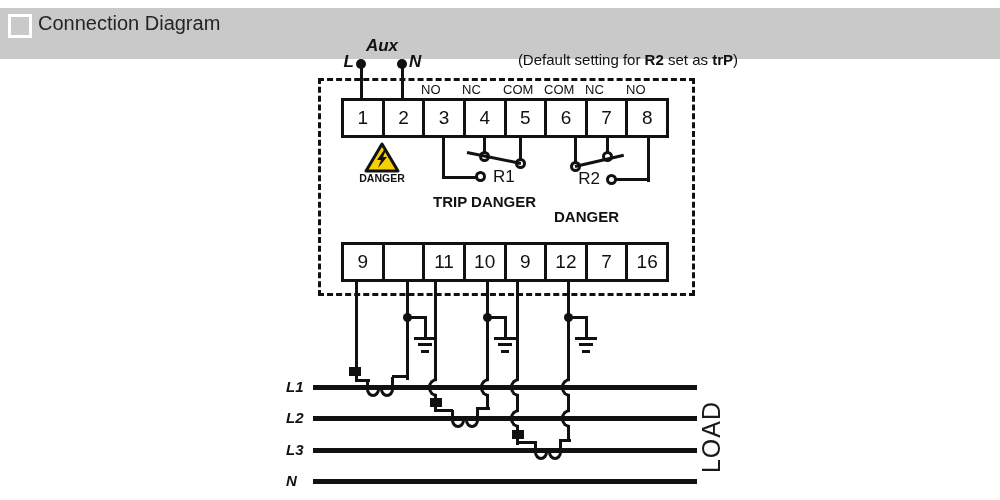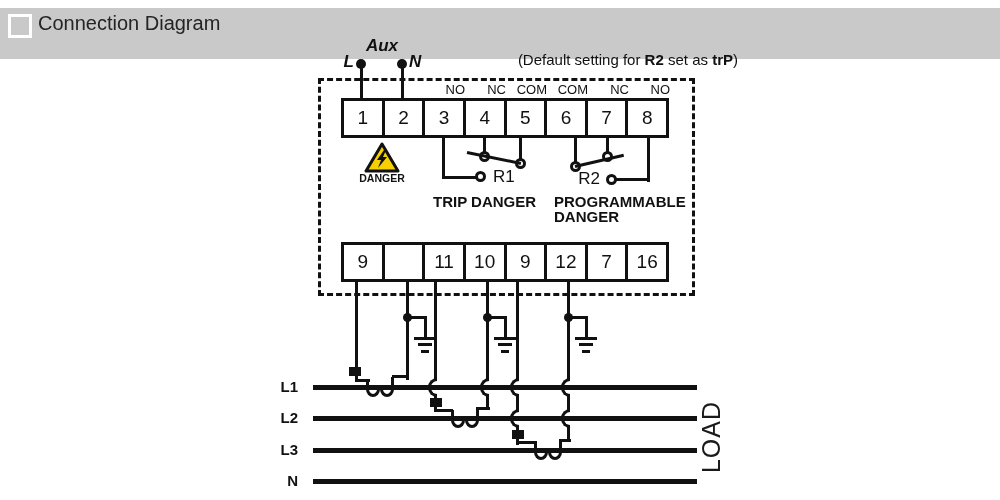--- a/index.html
+++ b/index.html
@@ -21,23 +21,23 @@
   .humps{position:absolute;display:flex;}
   .hump{width:14px;height:10px;border:3px solid #111;border-top:none;box-sizing:border-box;
         border-bottom-left-radius:9px 10px;border-bottom-right-radius:9px 10px;}
   
   .strip{position:absolute;left:341px;width:328px;height:40px;border:3px solid #111;
          box-sizing:border-box;display:flex;background:#fff;}
   .cell{flex:1;display:flex;align-items:center;justify-content:center;font-size:19px;border-left:3px solid #111;}
   .cell:first-child{border-left:none;}
   
   .lbl{position:absolute;white-space:nowrap;}
-  .toplbl{position:absolute;width:44px;text-align:right;font-size:13px;}
+  .toplbl{position:absolute;width:44px;text-align:left;font-size:13px;}
   .auxlbl{font-size:17px;font-weight:bold;font-style:italic;}
-  .linelbl{position:absolute;left:272px;width:26px;text-align:right;font-size:15px;font-weight:bold;}
+  .linelbl{position:absolute;left:286px;width:26px;text-align:left;font-size:15px;font-weight:bold;font-style:italic;}
   .relaylbl{font-size:17px;}
   .contactname{font-size:15px;font-weight:bold;}
   .dangertxt{position:absolute;left:353px;top:172px;width:58px;text-align:center;
              font-size:10.5px;font-weight:bold;letter-spacing:0;}
   .note{position:absolute;left:420px;top:51px;width:278px;text-align:right;font-size:15px;margin-left:40px;}
   .loadtxt{position:absolute;left:666px;top:423px;width:90px;height:28px;text-align:center;
            font-size:25px;transform:rotate(-90deg);letter-spacing:1px;color:#1a1a1a;}
   .ground{position:absolute;width:36px;height:42px;}
 </style>
 </head>
@@ -101,21 +101,20 @@
 
   <div class="w" style="left:574px;top:138px;width:3px;height:24px;"></div>
   <div class="circ" style="left:570px;top:161px;"></div>
   <div class="w" style="left:606px;top:138px;width:3px;height:14px;"></div>
   <div class="circ" style="left:602px;top:151px;"></div>
   <div class="arm" style="left:575px;top:165px;width:50px;transform:rotate(-13deg);"></div>
   <div class="w" style="left:647px;top:138px;width:3px;height:44px;"></div>
   <div class="w" style="left:615px;top:178px;width:34px;height:3px;"></div>
   <div class="circ" style="left:606px;top:174px;"></div>
   <div class="lbl relaylbl" style="left:560px;top:169px;width:40px;text-align:right;">R2</div>
-  <div class="lbl contactname" style="left:554px;top:193px;">PROGRAMMABLE</div>
   <div class="lbl contactname" style="left:554px;top:208px;">DANGER</div>
 
   <div class="strip" style="top:242px;">
     <div class="cell">9</div>
     <div class="cell"></div>
     <div class="cell">11</div>
     <div class="cell">10</div>
     <div class="cell">9</div>
     <div class="cell">12</div>
     <div class="cell">7</div>

